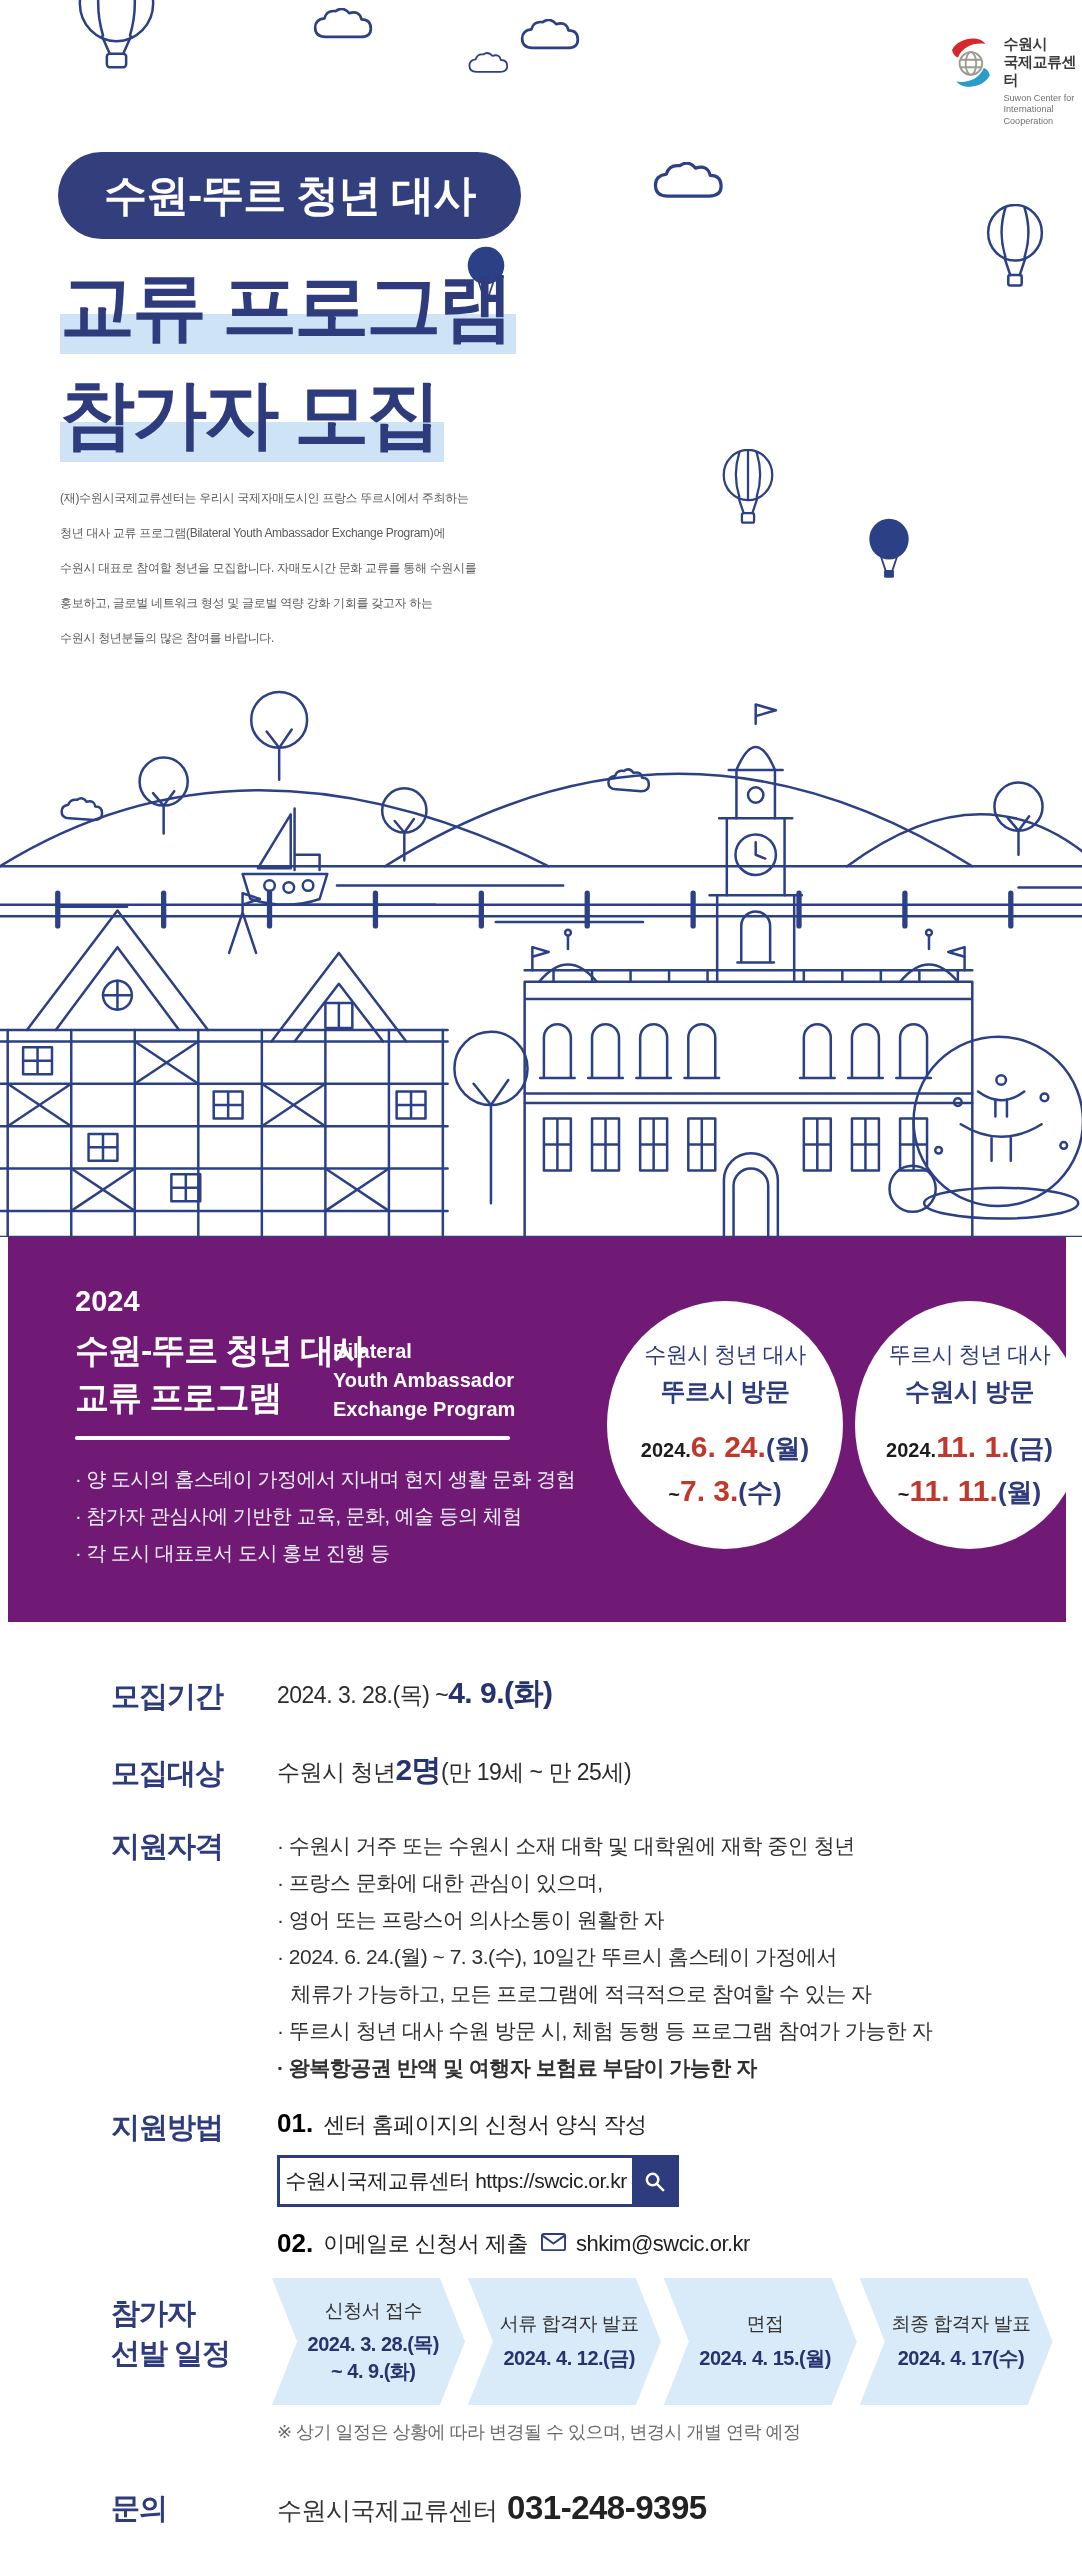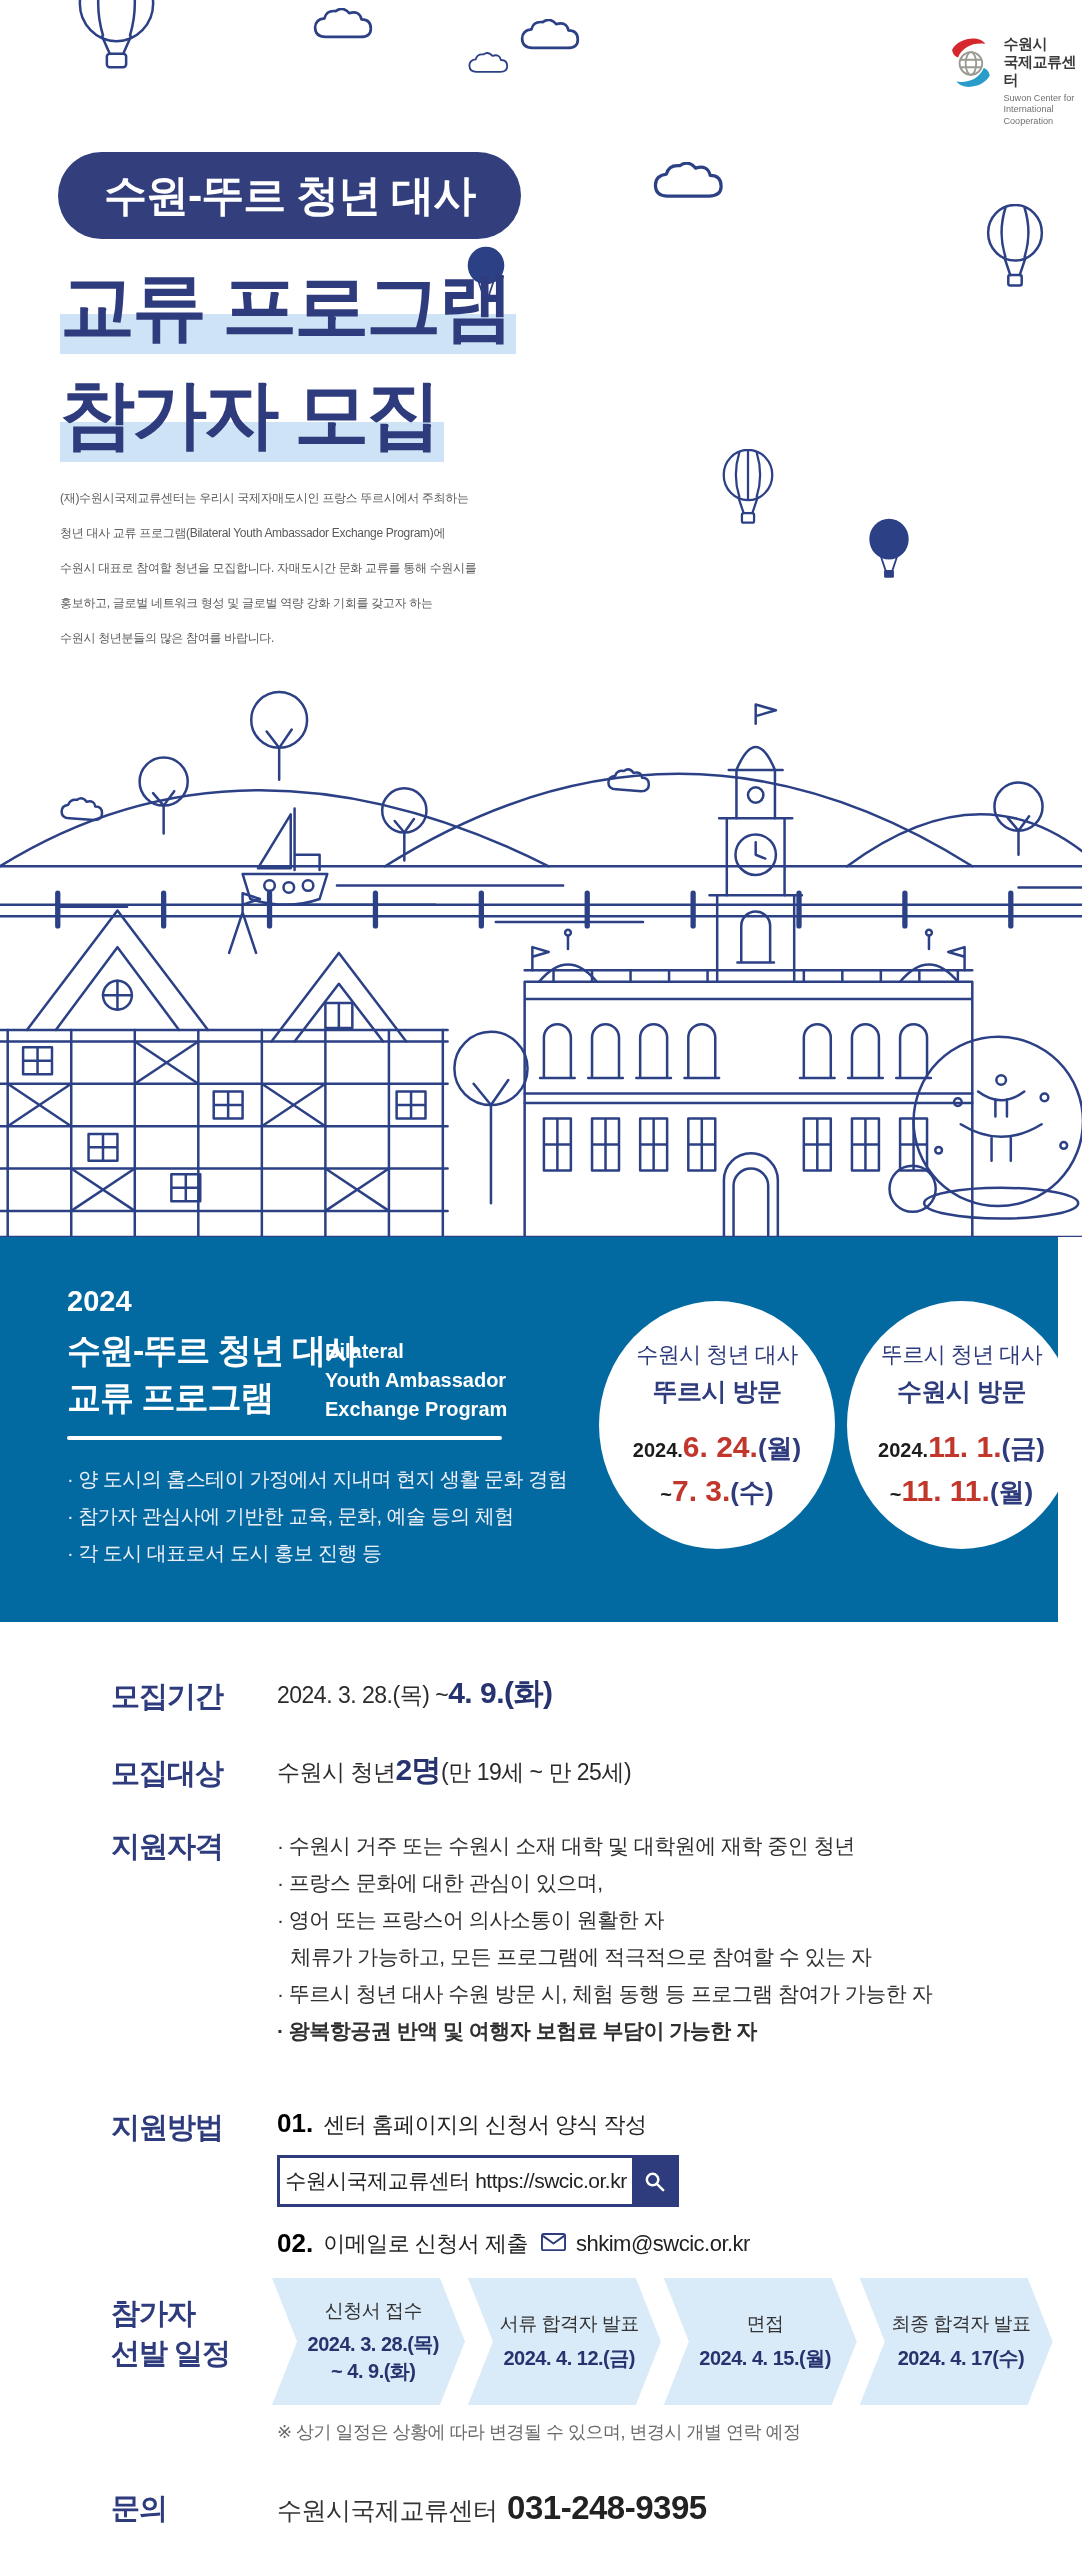--- a/index.html
+++ b/index.html
@@ -15,21 +15,21 @@
   .big-title .hl{background:linear-gradient(transparent 56%, #cfe3f6 56%);padding:0 5.8px 5.8px 0;}
   .intro{position:absolute;left:60px;top:481px;font-size:12px;line-height:35px;color:#595959;letter-spacing:-0.3px;}
 
   
   .logo{position:absolute;left:946px;top:29px;display:flex;}
   .logo-text{margin-left:7.7px;padding-top:5.8px;}
   .logo-ko{font-size:15px;font-weight:700;color:#3a3a3a;line-height:18.3px;letter-spacing:-0.5px;}
   .logo-en{font-size:9.1px;color:#717171;line-height:11.6px;margin-top:2.9px;}
 
   
-  .band{position:absolute;left:0;top:1237px;width:1058px;height:385px;background:#0369a1;}
+  .band{position:absolute;left:8px;top:1237px;width:1058px;height:385px;background:#701a75;}
   .band .year{position:absolute;left:67px;top:48px;font-size:29px;font-weight:800;color:#fff;}
   .band .ktitle{position:absolute;left:67px;top:90px;font-size:34px;font-weight:800;color:#fff;line-height:47px;letter-spacing:-1px;}
   .band .etitle{position:absolute;left:325px;top:100px;font-size:20px;font-weight:700;color:#fff;line-height:29px;}
   .band .rule{position:absolute;left:67px;top:199px;width:435px;height:3.9px;background:#fff;border-radius:1.9px;}
   .band .bullets{position:absolute;left:67px;top:224px;font-size:20px;line-height:37px;color:#eef1f9;letter-spacing:-0.5px;}
   .circle{position:absolute;top:64px;width:236px;height:248px;background:#fff;border-radius:50%;
           text-align:center;box-sizing:border-box;padding-top:39px;}
   .c1{left:599px;}
   .c2{left:847px;width:229px;text-align:center;}
   .circle .l1{font-size:22px;color:#2e3b7c;letter-spacing:-0.5px;}
@@ -299,20 +299,21 @@
     <span class="v-normal">수원시 청년 </span>
     <span class="v-strong">2명</span>
     <span class="v-normal">(만 19세 ~ 만 25세)</span>
   </div>
 
   <div class="row-label" style="top:1827px;">지원자격</div>
   <div class="val qual" style="top:1827px;">
     <div>· 수원시 거주 또는 수원시 소재 대학 및 대학원에 재학 중인 청년</div>
     <div>· 프랑스 문화에 대한 관심이 있으며,</div>
     <div>· 영어 또는 프랑스어 의사소통이 원활한 자</div>
+    <div>· 2024. 6. 24.(월) ~ 7. 3.(수), 10일간 뚜르시 홈스테이 가정에서</div>
     <div class="indent">체류가 가능하고, 모든 프로그램에 적극적으로 참여할 수 있는 자</div>
     <div>· 뚜르시 청년 대사 수원 방문 시, 체험 동행 등 프로그램 참여가 가능한 자</div>
     <div class="bold">· 왕복항공권 반액 및 여행자 보험료 부담이 가능한 자</div>
   </div>
 
   <div class="row-label" style="top:2108px;">지원방법</div>
   <div class="val" style="top:2108px;">
     <div>
       <span class="stepno">01.</span><span class="steptext">센터 홈페이지의 신청서 양식 작성</span>
     </div>

